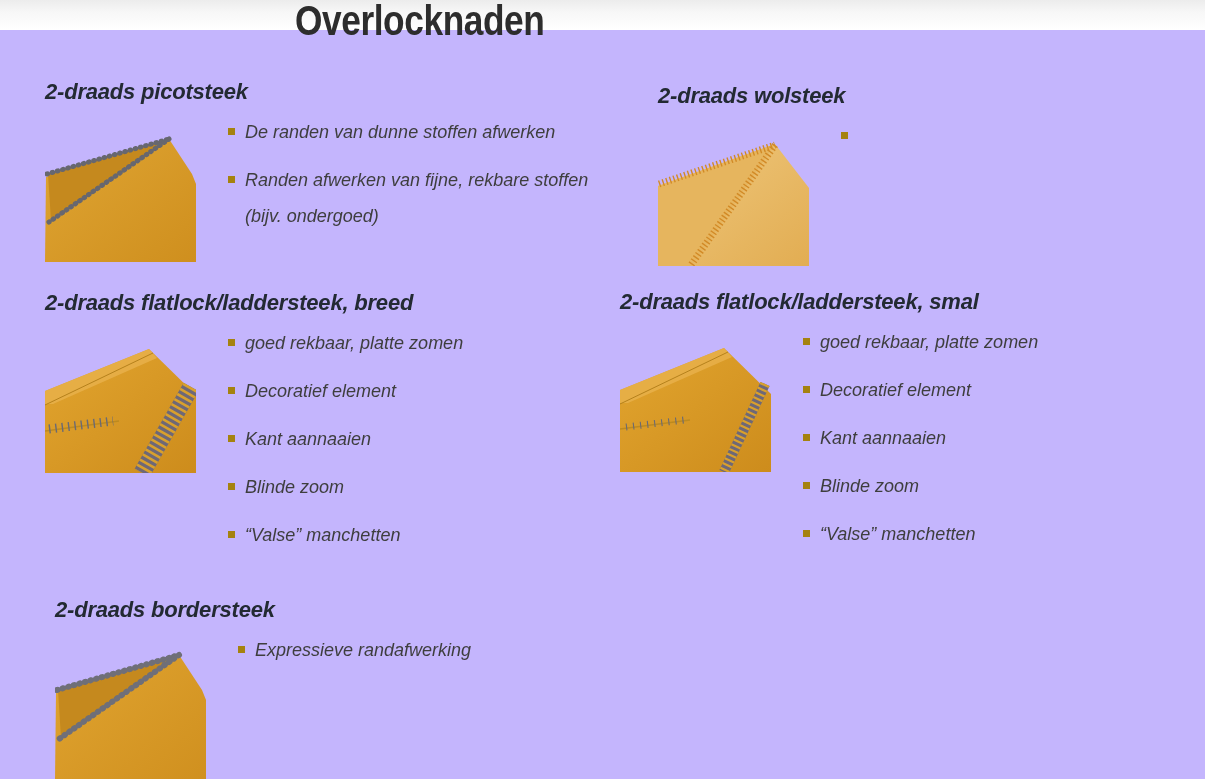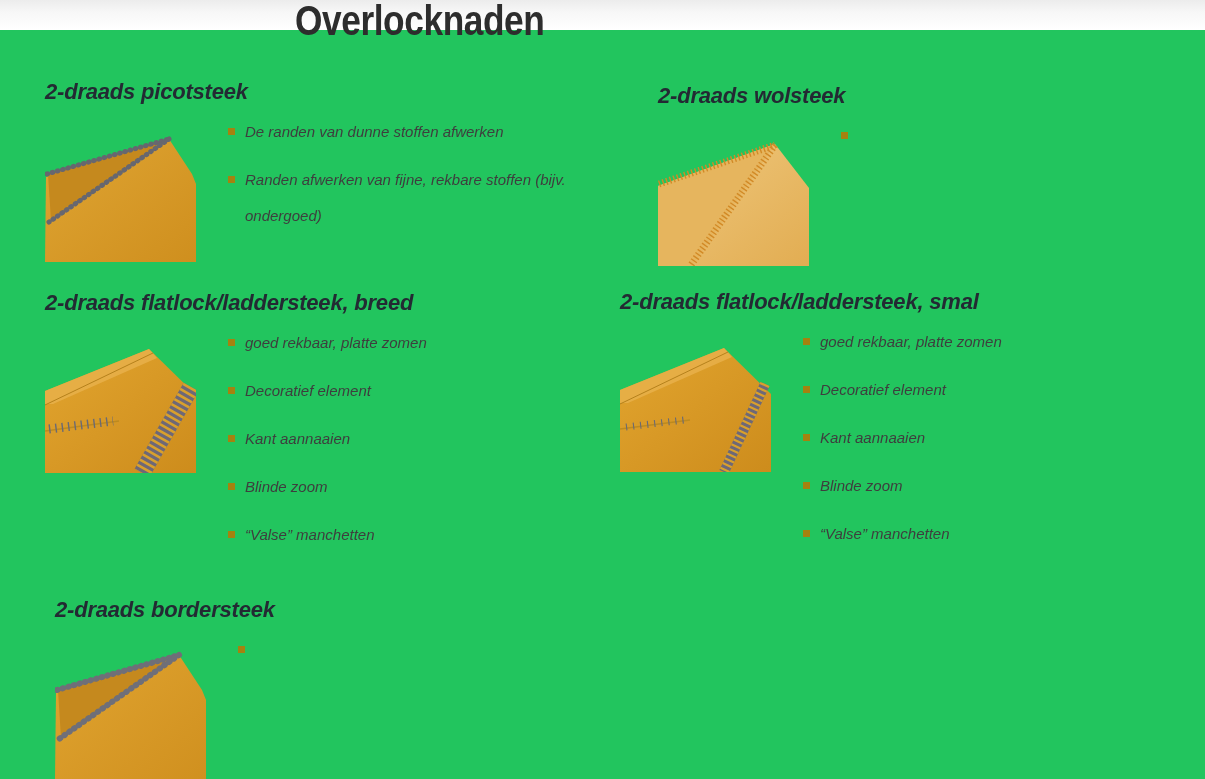--- a/index.html
+++ b/index.html
@@ -1,35 +1,35 @@
 <!DOCTYPE html>
 <html><head>
 <meta charset="utf-8">
 <style>
   html,body{margin:0;padding:0;}
   body{
     width:1205px;height:779px;overflow:hidden;background:#ffffff;
     font-family:"Liberation Sans","DejaVu Sans",sans-serif;
   }
-  .page{position:relative;width:1205px;height:779px;background:#22c55e;overflow:hidden;}
+  .page{position:relative;width:1205px;height:779px;background:#c4b5fd;overflow:hidden;}
   .top-fade{position:absolute;left:0;top:0;width:100%;height:30px;
     background:linear-gradient(#ececec 0%,#f7f7f7 40%,#ffffff 100%);pointer-events:none;}
   .title{
     position:absolute;left:295px;top:-7px;margin:0;
     font-size:42px;font-weight:700;color:#2d2d2d;line-height:56px;white-space:nowrap;
   }
   .title .condense{display:inline-block;transform:scaleX(0.84);transform-origin:0 50%;letter-spacing:-0.5px;}
   .sec{position:absolute;font-style:italic;}
   .sec-h{margin:0 0 18px 0;font-size:22px;line-height:24px;font-weight:700;color:#232a33;letter-spacing:-0.2px;}
   .sec-row{display:flex;align-items:flex-start;}
   .sample{width:151px;height:140px;flex:0 0 151px;overflow:hidden;}
   ul.bullets{list-style:none;margin:-8px 0 0 0;padding:0 0 0 32px;}
   ul.bullets li{
     position:relative;padding-left:17px;margin-bottom:12px;
-    font-size:15px;line-height:36px;color:#3e3e3e;
+    font-size:18px;line-height:36px;color:#3e3e3e;
   }
   .sq{position:absolute;left:0;top:14px;width:7px;height:7px;background:#a5820f;}
 </style>
 </head>
 <body>
 
 <div class="page">
   <div class="top-fade"></div>
 
   <h1 class="title">
@@ -154,17 +154,17 @@
                 <stop offset="1" stop-color="#d0901f"></stop>
             </linearGradient>
           </defs>
           <polygon points="1,53 124,15 147,50 151,60 151,140 0,140" fill="url(#g5)"></polygon>
           <polygon points="3,50 124,15 6,98" fill="#c5891e"></polygon>
           <line x1="2" y1="50" x2="124" y2="15" stroke="#6f6f78" stroke-width="6" stroke-dasharray="0.6,5.2" stroke-linecap="round"></line>
           <line x1="124" y1="15" x2="4" y2="99" stroke="#6f6f78" stroke-width="6" stroke-dasharray="0.6,5.2" stroke-linecap="round"></line>
         </svg>
       </div>
       <ul class="bullets" style="width:375px">
-        <li><span class="sq"></span></li>
+        <li><span class="sq"></span><span>Expressieve randafwerking</span></li>
       </ul>
     </div>
   </section>
 </div>
 
 </body></html>

